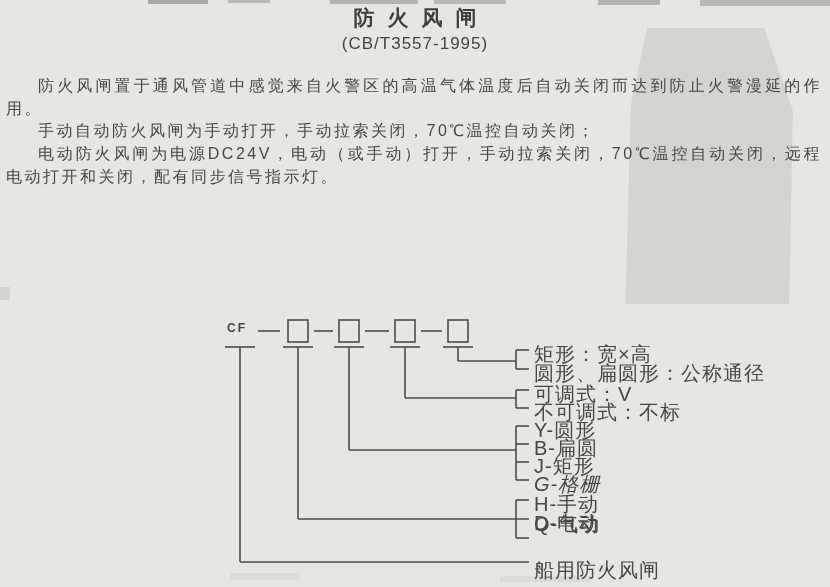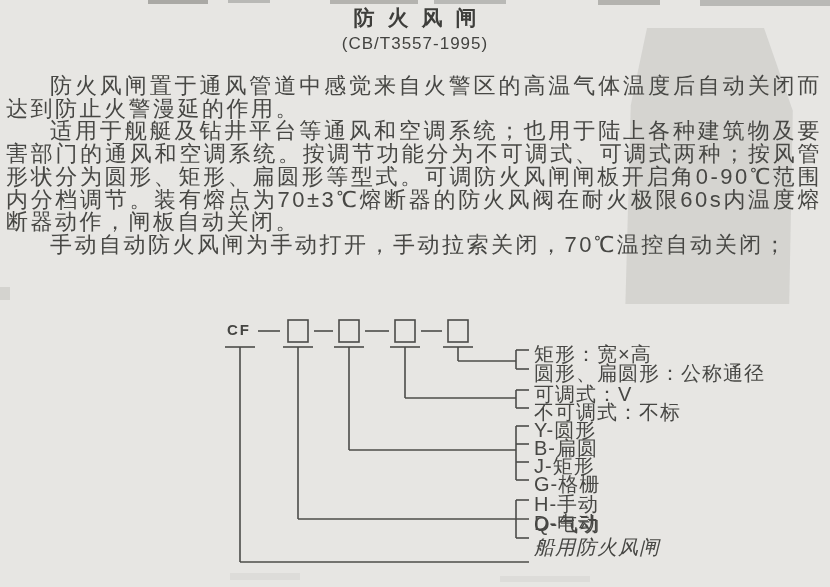--- a/index.html
+++ b/index.html
@@ -40,47 +40,47 @@
     position:absolute;left:0;top:34px;width:830px;
     text-align:center;
     font-size:17px;letter-spacing:1px;
     color:#434340;
   }
   .body-text{
     position:absolute;left:6px;top:75px;width:816px;
   }
   .body-text p{
     margin:0;
-    font-size:22px;line-height:22.7px;
+    font-size:16px;line-height:22.7px;
     letter-spacing:2.5px;
     text-align:justify;
     text-indent:2em;
     color:#474744;
   }
   .diagram-lines{
     position:absolute;left:0;top:0;width:830px;height:587px;
     pointer-events:none;
   }
   .diagram-lines line{stroke:#4c4c49;stroke-width:1.6;}
   .diagram-lines rect{fill:none;stroke:#4c4c49;stroke-width:1.6;}
   .cf{
     position:absolute;left:227px;top:321px;
-    font-size:15px;letter-spacing:2px;font-weight:bold;color:#454542;
+    font-size:12px;letter-spacing:2px;font-weight:bold;color:#454542;
   }
   .dlabel{
     position:absolute;left:534px;
     font-size:20px;letter-spacing:1px;
     color:#474744;white-space:nowrap;
   }
   .l0{top:341px;}  .l1{top:360px;}
   .l2{top:381px;}  .l3{top:399px;}
   .l4{top:417px;}  .l5{top:435px;}
-  .l6{top:453px;}  .l7{top:471px;}
+  .l6{top:453px;}  .l7{top:471px;font-style:italic;}
   .l8{top:491px;}  .l9{top:510px;}
-  .l10{top:511px;} .l11{top:534px;font-style:italic;}
+  .l10{top:511px;} .l11{top:557px;}
 </style>
 </head>
 <body>
 
 <div class="page">
 
   <div class="artifact a1"></div>
   <div class="artifact a2"></div>
   <div class="artifact a3"></div>
   <div class="artifact a4"></div>
@@ -89,22 +89,22 @@
   <div class="artifact a7"></div>
   <div class="artifact b1"></div>
   <div class="artifact b2"></div>
   <div class="watermark"></div>
 
   <div class="title">防火风闸</div>
   <div class="subtitle">(CB/T3557-1995)</div>
 
   <div class="body-text">
     <p>防火风闸置于通风管道中感觉来自火警区的高温气体温度后自动关闭而达到防止火警漫延的作用。</p>
-    <p>适用于舰艇及钻井平台等通风和空调系统；也用于陆上各种建筑物及要害部门的通风和空调系统。按调节功能分为不可调式、可调式两种；按风管形状分为圆形、矩形、扁圆形等型式。可调防火风闸闸板开启角0-90℃范围内分档调节。装有熔点为70±3℃熔断器的防火风阀在耐火极限60s内温度熔断器动作，闸板自动关闭。</p>
     <p>手动自动防火风闸为手动打开，手动拉索关闭，70℃温控自动关闭；</p>
+    <p>电动防火风闸为电源DC24V，电动（或手动）打开，手动拉索关闭，70℃温控自动关闭，远程电动打开和关闭，配有同步信号指示灯。</p>
   </div>
 
   <svg class="diagram-lines" viewBox="0 0 830 587">
 
     <rect x="288" y="320" width="20" height="22"></rect>
     <rect x="339" y="320" width="20" height="22"></rect>
     <rect x="395" y="320" width="20" height="22"></rect>
     <rect x="448" y="320" width="20" height="22"></rect>
 
     <line x1="258" y1="331" x2="280" y2="331"></line>

